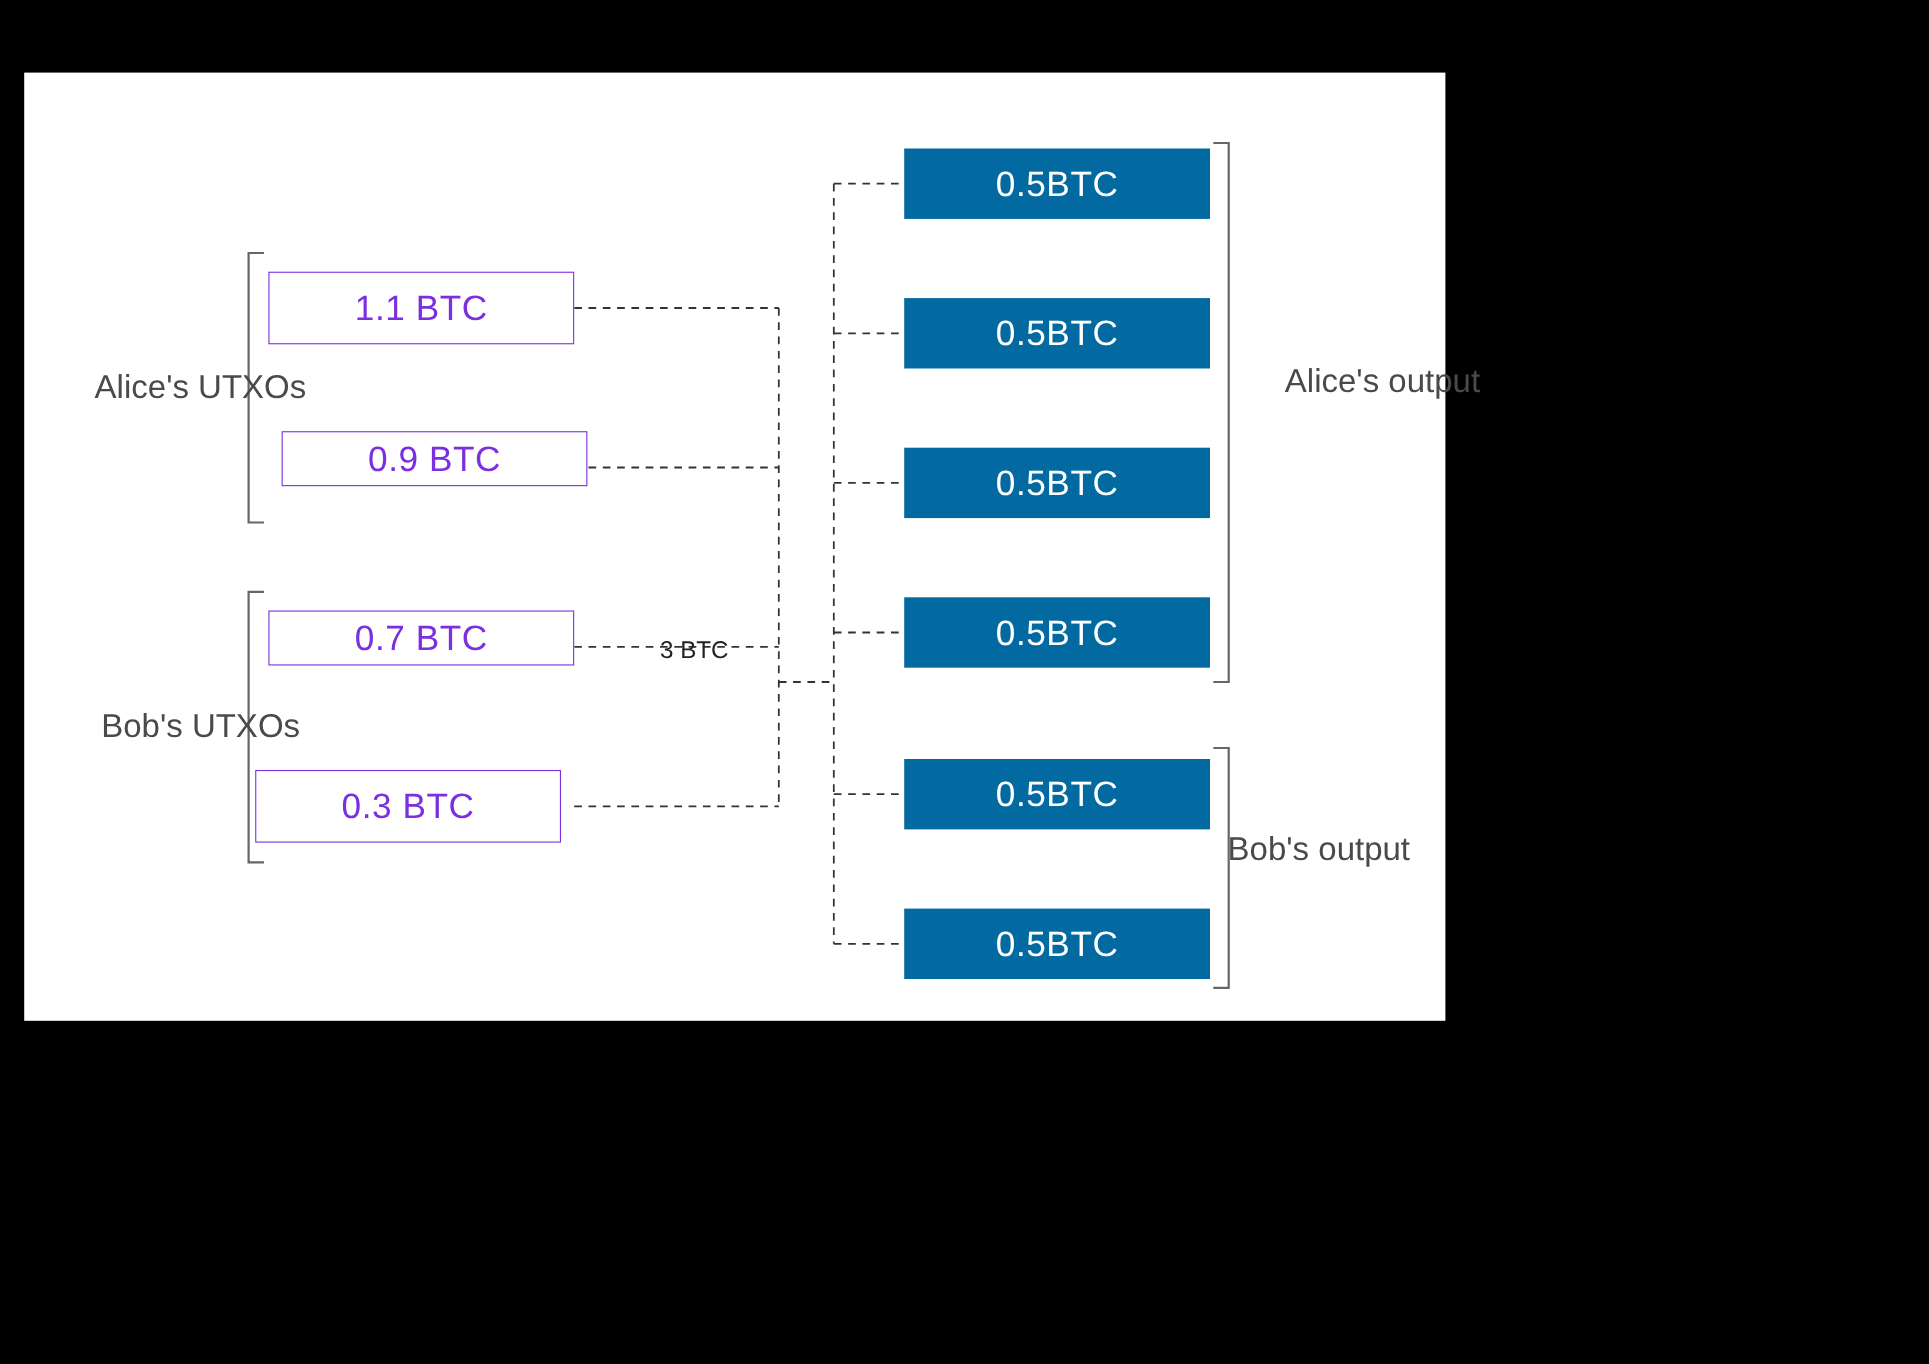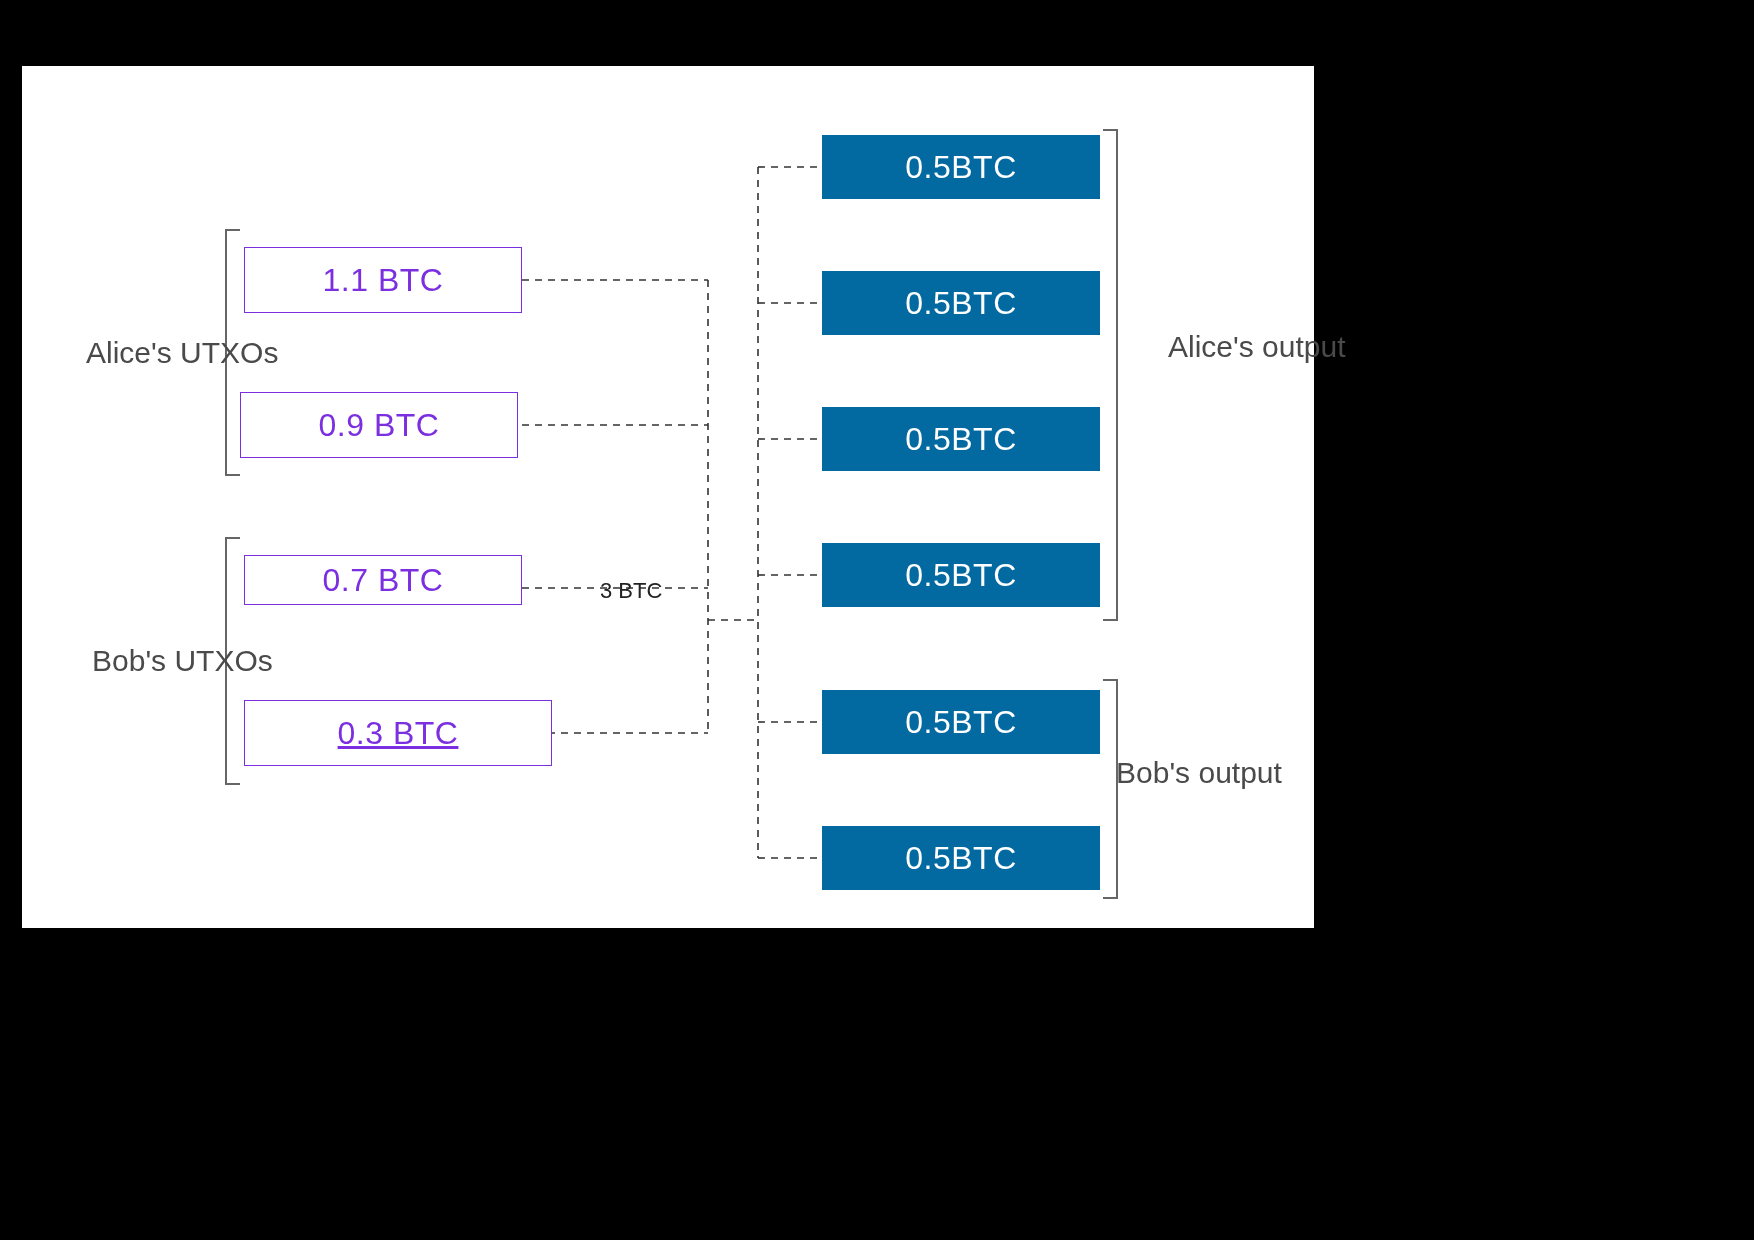--- a/index.html
+++ b/index.html
@@ -77,24 +77,24 @@
       <path d="M 758 575 L 822 575" fill="none" stroke="#333" stroke-width="1.6" stroke-dasharray="7,6"></path>
       <path d="M 1103 680 L 1117 680 L 1117 898 L 1103 898" fill="none" stroke="#666" stroke-width="2"></path>
       <path d="M 758 722 L 822 722" fill="none" stroke="#333" stroke-width="1.6" stroke-dasharray="7,6"></path>
       <path d="M 758 858 L 822 858" fill="none" stroke="#333" stroke-width="1.6" stroke-dasharray="7,6"></path>
       <path d="M 758 167 L 758 858" fill="none" stroke="#333" stroke-width="1.6" stroke-dasharray="7,6"></path>
       <path d="M 708 620 L 758 620" fill="none" stroke="#333" stroke-width="1.6" stroke-dasharray="7,6"></path>
     </svg>
   <div id="overlay">
       <div class="label" style="left: 46px; top: 336px;">Alice's UTXOs</div>
       <div class="box input-box" style="left: 244px; top: 247px; width: 278px; height: 66px; text-align: right;">1.1 BTC</div>
-      <div class="box input-box" style="left: 240px; top: 392px; width: 278px; height: 66px;">0.9 BTC</div>
+      <div class="box input-box" style="left: 256px; top: 392px; width: 278px; height: 50px;">0.9 BTC</div>
       <div class="label" style="left: 52px; top: 644px;">Bob's UTXOs</div>
       <div class="box input-box" style="left: 244px; top: 555px; width: 278px; height: 50px;">0.7 BTC</div>
-      <div class="box input-box" style="left: 244px; top: 700px; width: 308px; height: 66px; text-decoration: underline;">0.3 BTC</div>
+      <div class="box input-box" style="left: 232px; top: 700px; width: 278px; height: 66px;">0.3 BTC</div>
       <div class="label" style="left: 1128px; top: 330px;">Alice's output</div>
       <div class="box output-box" style="left: 822px; top: 135px; width: 278px; height: 64px;">0.5BTC</div>
       <div class="box output-box" style="left: 822px; top: 271px; width: 278px; height: 64px;">0.5BTC</div>
       <div class="box output-box" style="left: 822px; top: 407px; width: 278px; height: 64px;">0.5BTC</div>
       <div class="box output-box" style="left: 822px; top: 543px; width: 278px; height: 64px;">0.5BTC</div>
       <div class="label" style="left: 1076px; top: 756px;">Bob's output</div>
       <div class="box output-box" style="left: 822px; top: 690px; width: 278px; height: 64px;">0.5BTC</div>
       <div class="box output-box" style="left: 822px; top: 826px; width: 278px; height: 64px;">0.5BTC</div>
       <div class="center-label" style="left: 600px; top: 578px;">3 BTC</div>
     </div>

